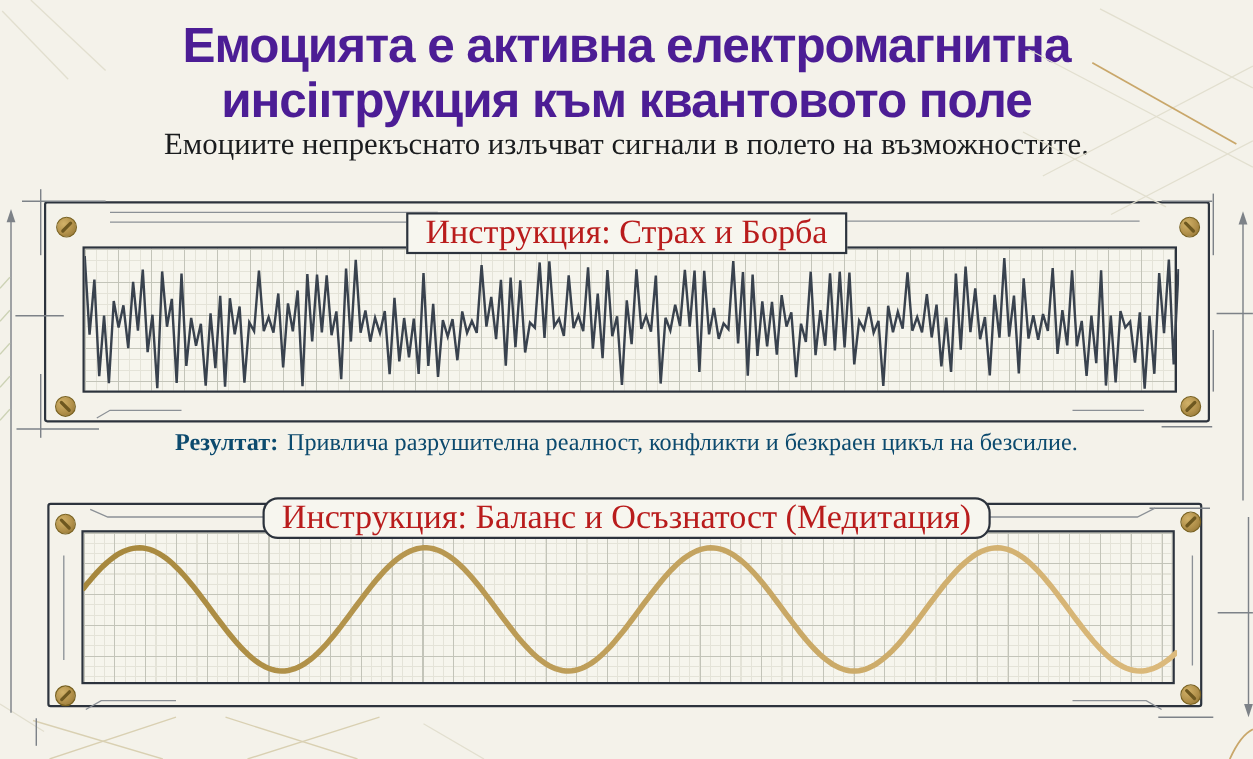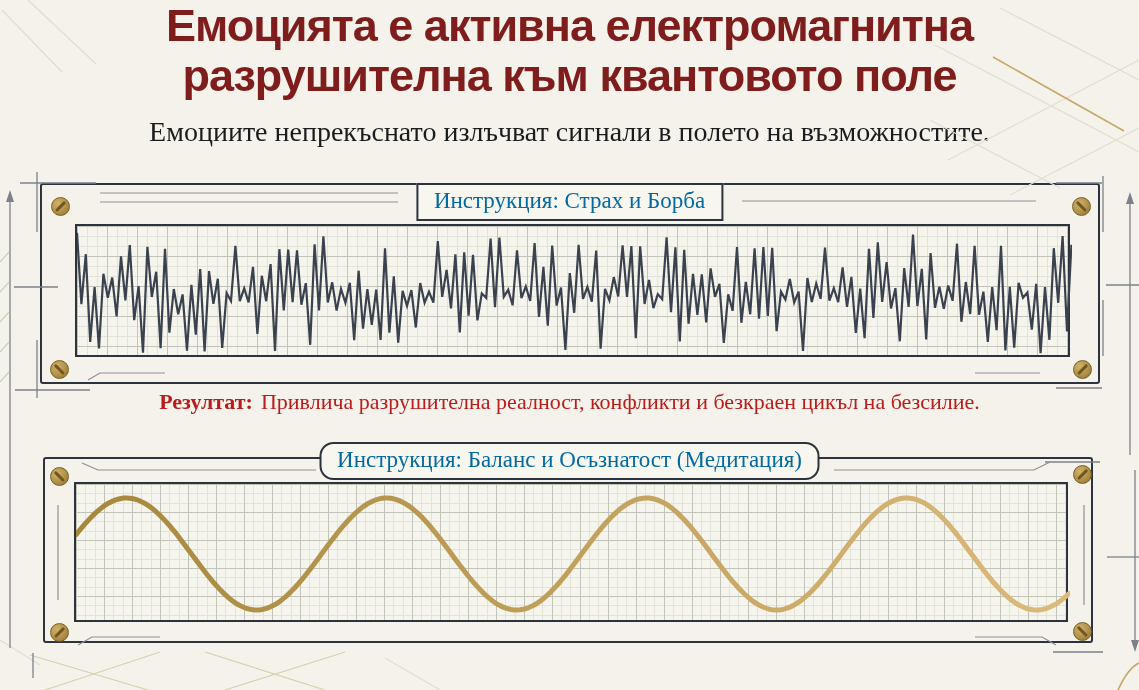--- a/index.html
+++ b/index.html
@@ -2,23 +2,23 @@
 <html lang="bg"><head>
 <meta charset="utf-8">
 <style>
   html,body{margin:0;padding:0;background:#f4f2ea;}
   .canvas{
     position:relative;width:1139px;height:690px;overflow:hidden;
     background:#f4f2ea;font-family:"Liberation Serif", serif;color:#16181a;
   }
   
   .title{
-    position:absolute;top:1px;left:0;width:100%;text-align:center;
+    position:absolute;top:16px;left:0;width:100%;text-align:center;
     font-family:"Liberation Sans", sans-serif;font-weight:700;
-    font-size:45px;line-height:50px;letter-spacing:-1px;color:#7f1d1d;
+    font-size:45px;line-height:50px;letter-spacing:-1px;color:#4c1d95;
   }
   .subtitle{
     position:absolute;top:116px;left:0;width:100%;text-align:center;
     font-size:28px;color:#1a1c1e;
   }
   
   .frame{
     position:absolute;box-sizing:border-box;border:2.5px solid #2c333d;
     border-radius:3px;background:transparent;z-index:1;
   }
@@ -39,40 +39,40 @@
       repeating-linear-gradient(to right,#c3c4b9 0 1px,transparent 1px 28px),
       repeating-linear-gradient(to bottom,#c3c4b9 0 1px,transparent 1px 28px),
       repeating-linear-gradient(to right,#e4e3d8 0 1px,transparent 1px 9.33px),
       repeating-linear-gradient(to bottom,#e4e3d8 0 1px,transparent 1px 9.33px);
   }
   .chart svg{position:absolute;left:0;top:0;}
   
   .panel-label{
     position:absolute;left:50%;transform:translateX(-50%);
     box-sizing:border-box;border:2px solid #2c333d;background:#f7f6ef;
-    font-size:23px;line-height:30px;padding:1px 16px 3px;white-space:nowrap;
-    z-index:5;color:#0369a1;
+    font-size:31px;line-height:30px;padding:1px 16px 3px;white-space:nowrap;
+    z-index:5;color:#b91c1c;margin-top:10px;
   }
   .label-1{top:183px;}
   .label-2{top:442px;border-radius:14px;}
   
   .screw{
     position:absolute;width:19px;height:19px;border-radius:50%;z-index:6;
     background:radial-gradient(circle at 35% 32%,#d2b269 0%,#b1904a 55%,#8d6f30 100%);
     border:1px solid #77601f;box-sizing:border-box;
   }
   .screw .slot{
     position:absolute;left:2px;top:7.2px;width:13px;height:2.6px;border-radius:2px;
     background:#6e5820;transform:rotate(-45deg);
   }
   .screw.alt .slot{transform:rotate(45deg);}
   
   .result{
     position:absolute;left:0;width:100%;text-align:center;
-    font-size:22px;color:#b91c1c;z-index:4;
+    font-size:22px;color:#0c4a6e;z-index:4;
   }
   .result-1{top:389px;}
   .result-2{top:650px;}
   .result .prefix{font-weight:700;margin-right:8px;}
   
   .decor{position:absolute;left:0;top:0;z-index:3;pointer-events:none;}
   .decor .faint{stroke:#e2dfcf;stroke-width:1.2;fill:none;}
   .decor .tan{stroke:#d9d0b2;stroke-width:1.2;fill:none;}
   .decor .olive{stroke:#ccd2b4;stroke-width:1.2;fill:none;}
   .decor .gold-line{stroke:#c9a76a;stroke-width:1.6;fill:none;}
@@ -80,21 +80,21 @@
   .decor .bp-fill{fill:#7d8288;stroke:none;}
   .decor .pd{stroke:#8b9096;stroke-width:1.2;fill:none;}
 </style>
 </head>
 <body>
 
 <div class="canvas">
 
   <div class="title">
     <div>Емоцията е активна електромагнитна</div>
-    <div>разрушителна към квантовото поле</div>
+    <div>инсiıтрукция към квантовото поле</div>
   </div>
   <div class="subtitle">Емоциите непрекъснато излъчват сигнали в полето на възможностите.</div>
 
   <div class="frame frame-1"></div>
   <div class="chart chart-1">
     <svg width="995" height="133" viewBox="0 0 995 133">
         <path fill="none" stroke="#39424e" d="M0.0 6.8 L4.4 78.2 L8.8 28.2 L13.2 115.9 L17.6 61.0 L22.0 122.4 L26.4 47.7 L30.8 71.8 L35.2 51.6 L39.6 90.4 L44.0 30.3 L48.4 74.5 L52.8 19.1 L57.2 94.2 L61.6 60.1 L66.0 126.8 L70.4 20.8 L74.8 71.0 L79.2 45.7 L83.6 122.1 L88.0 22.7 L92.4 106.7 L96.8 63.0 L101.2 88.3 L105.6 68.4 L110.0 124.7 L114.4 58.8 L118.8 108.6 L123.2 43.0 L127.6 125.5 L132.0 45.1 L136.4 77.9 L140.8 52.7 L145.2 121.9 L149.6 67.0 L154.0 75.0 L158.4 19.9 L162.8 75.1 L167.2 62.3 L171.6 76.4 L176.0 40.8 L180.4 108.0 L184.8 49.8 L189.2 75.2 L193.6 38.1 L198.0 125.0 L202.4 23.2 L206.8 84.4 L211.2 23.6 L215.6 76.1 L220.0 24.4 L224.4 78.7 L228.8 57.1 L233.2 118.8 L237.6 18.2 L242.0 84.5 L246.4 10.3 L250.8 76.4 L255.2 56.3 L259.6 84.6 L264.0 62.9 L268.4 76.8 L272.8 56.8 L277.2 114.1 L281.6 44.7 L286.0 102.6 L290.4 63.1 L294.8 98.9 L299.2 63.6 L303.6 114.0 L308.0 22.3 L312.4 106.6 L316.8 50.3 L321.2 116.7 L325.6 64.9 L330.0 79.9 L334.4 64.1 L338.8 101.5 L343.2 57.1 L347.6 76.7 L352.0 65.8 L356.4 76.6 L360.8 15.0 L365.2 70.9 L369.6 43.9 L374.0 82.3 L378.4 28.3 L382.8 106.5 L387.2 26.3 L391.6 89.6 L396.0 28.8 L400.4 94.4 L404.8 67.3 L409.2 71.9 L413.6 12.6 L418.0 81.2 L422.4 11.5 L426.8 70.8 L431.2 63.8 L435.6 79.3 L440.0 24.3 L444.4 72.2 L448.8 60.5 L453.2 75.0 L457.6 17.1 L462.0 90.9 L466.4 40.9 L470.8 99.7 L475.2 19.5 L479.6 79.6 L484.0 61.5 L488.4 124.0 L492.8 47.1 L497.2 86.8 L501.6 18.9 L506.0 72.9 L510.4 61.0 L514.8 75.6 L519.2 24.6 L523.6 122.7 L528.0 62.9 L532.4 74.5 L536.8 51.1 L541.2 70.4 L545.6 19.4 L550.0 70.9 L554.4 20.0 L558.8 112.1 L563.2 20.3 L567.6 78.0 L572.0 53.9 L576.4 82.1 L580.8 68.1 L585.2 73.2 L589.6 11.4 L594.0 86.2 L598.4 21.3 L602.8 115.5 L607.2 23.7 L611.6 97.6 L616.0 47.9 L620.4 88.9 L624.8 48.4 L629.2 96.3 L633.6 42.3 L638.0 70.9 L642.4 57.9 L646.8 116.9 L651.2 68.3 L655.6 84.8 L660.0 21.0 L664.4 96.8 L668.8 55.9 L673.2 88.3 L677.6 22.4 L682.0 92.6 L686.4 21.0 L690.8 89.9 L695.2 21.7 L699.6 105.2 L704.0 65.6 L708.4 73.6 L712.8 53.0 L717.2 76.5 L721.6 65.7 L726.0 124.9 L730.4 52.0 L734.8 76.1 L739.2 57.5 L743.6 72.8 L748.0 21.7 L752.4 74.7 L756.8 62.2 L761.2 76.2 L765.6 41.4 L770.0 80.8 L774.4 50.9 L778.8 107.0 L783.2 62.7 L787.6 112.1 L792.0 22.7 L796.4 91.9 L800.8 16.4 L805.2 76.0 L809.6 36.2 L814.0 82.4 L818.4 62.2 L822.8 115.3 L827.2 42.0 L831.6 80.9 L836.0 8.6 L840.4 80.0 L844.8 42.8 L849.2 113.5 L853.6 27.1 L858.0 81.8 L862.4 60.6 L866.8 82.8 L871.2 59.5 L875.6 74.8 L880.0 17.7 L884.4 95.8 L888.8 56.0 L893.2 88.0 L897.6 19.8 L902.0 88.8 L906.4 65.7 L910.8 115.8 L915.2 61.0 L919.6 104.2 L924.0 19.8 L928.4 124.5 L932.8 60.9 L937.2 121.6 L941.6 56.7 L946.0 71.8 L950.4 66.5 L954.8 103.7 L959.2 57.9 L963.6 127.3 L968.0 61.1 L972.4 113.8 L976.8 22.2 L981.2 76.8 L985.6 10.0 L990.0 105.4 L994.4 18.7" stroke-width="2.2"></path>
       </svg>
   </div>
   <div class="panel-label label-1">Инструкция: Страх и Борба</div>

